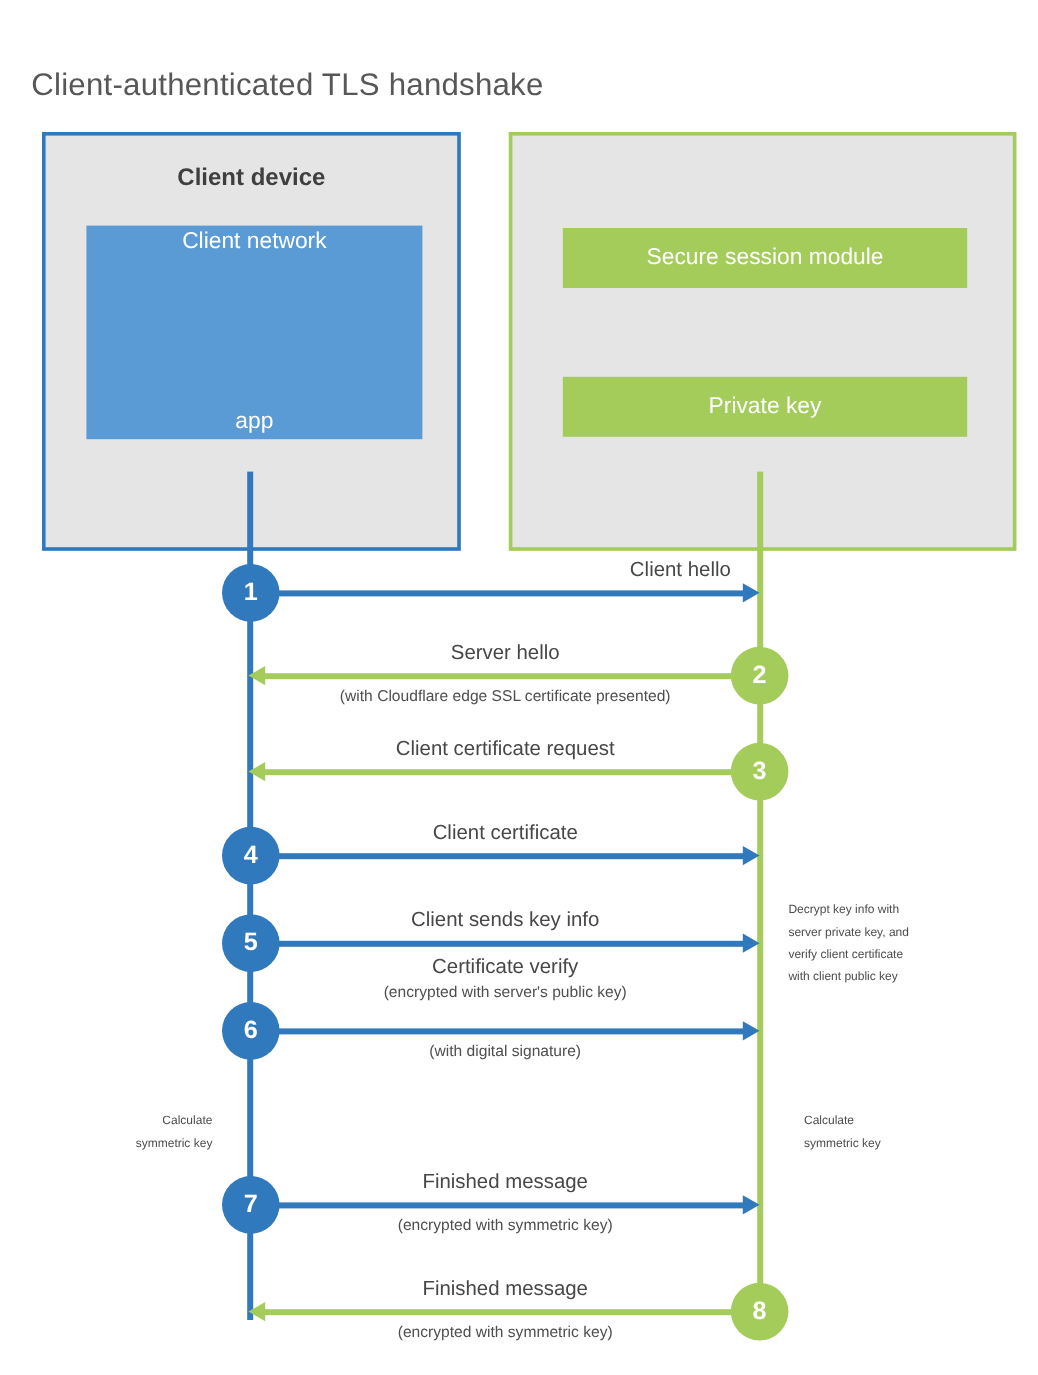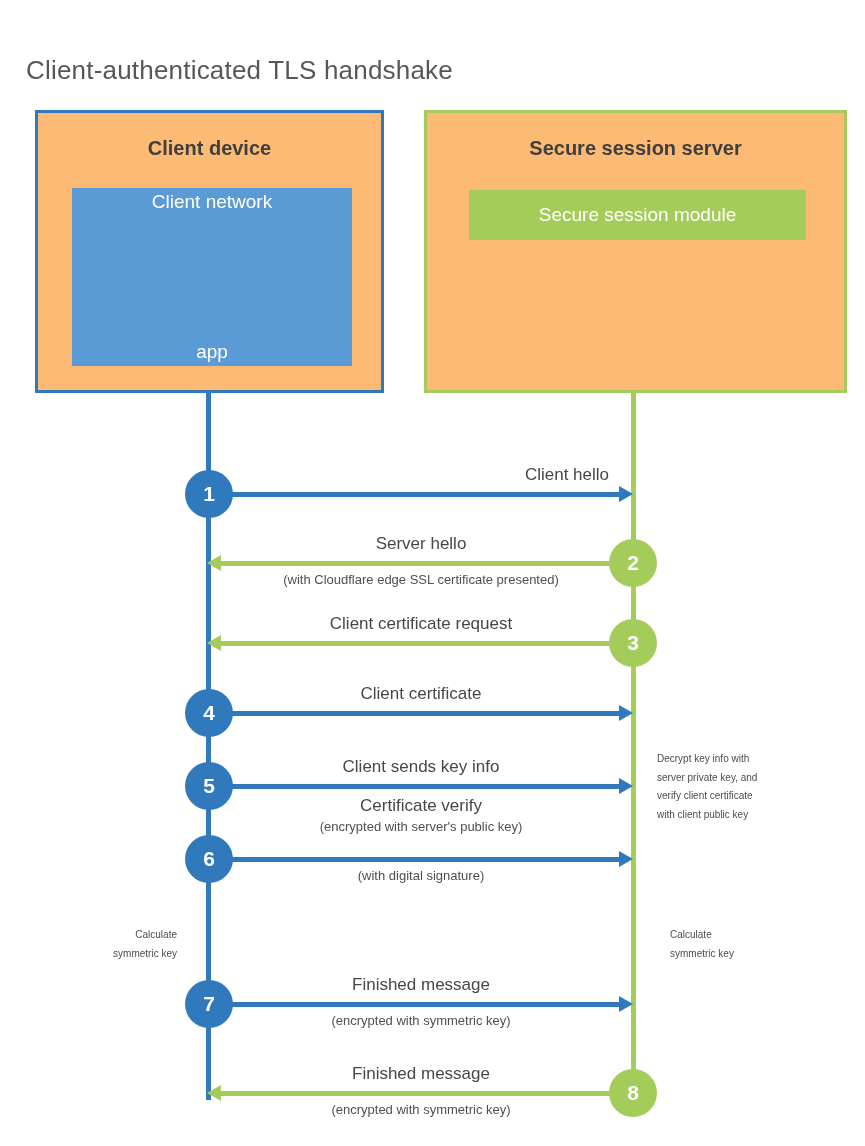--- a/index.html
+++ b/index.html
@@ -15,21 +15,21 @@
     font-family:"Liberation Sans", sans-serif;overflow:hidden;
   }
 
   
   .page-title{
     position:absolute;left:26px;top:18px;
     font-size:26px;font-weight:300;color:#575757;letter-spacing:.2px;margin-top:37px;
   }
 
   
-  .actor-box{position:absolute;top:110px;height:283px;background:#fdba74;}
+  .actor-box{position:absolute;top:110px;height:349px;background:#e5e5e5;}
   .client-box{left:35px;width:349px;border:3px solid var(--blue);}
   .server-box{left:424px;width:423px;border:3px solid var(--green);}
   .actor-title{
     margin-top:24px;text-align:center;font-size:20px;font-weight:700;color:var(--ink);
   }
   .client-inner{
     position:absolute;left:34px;top:75px;width:280px;height:178px;
     background:var(--blue-fill);color:#fff;font-size:19px;
     display:flex;flex-direction:column;align-items:center;justify-content:space-between;
     line-height:28px;text-align:center;
@@ -97,22 +97,22 @@
 
 <div class="actor-box client-box">
   <div class="actor-title">Client device</div>
   <div class="client-inner">
     <div>Client network</div>
     <div>app</div>
   </div>
 </div>
 
 <div class="actor-box server-box">
-  <div class="actor-title">Secure session server</div>
   <div class="server-bar bar1">Secure session module</div>
+  <div class="server-bar bar3">Private key</div>
 </div>
 
 <div class="lifeline blue"></div>
 <div class="lifeline green"></div>
 
 <div>
   <div class="msg-label l1">Client hello</div>
   <div class="arrow blue right a1">
       <div class="head"></div>
     </div>

